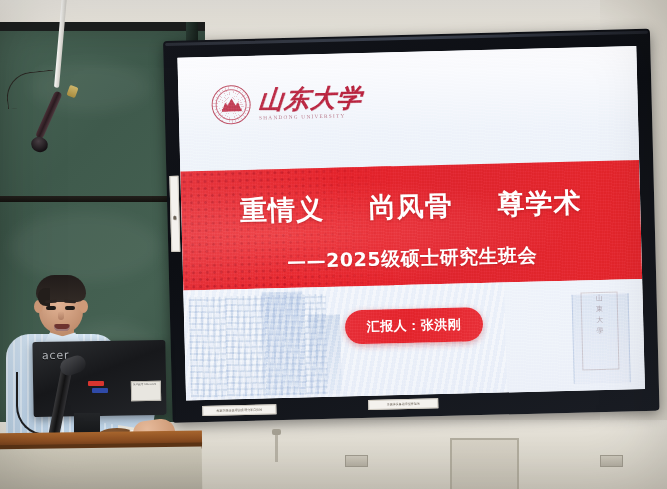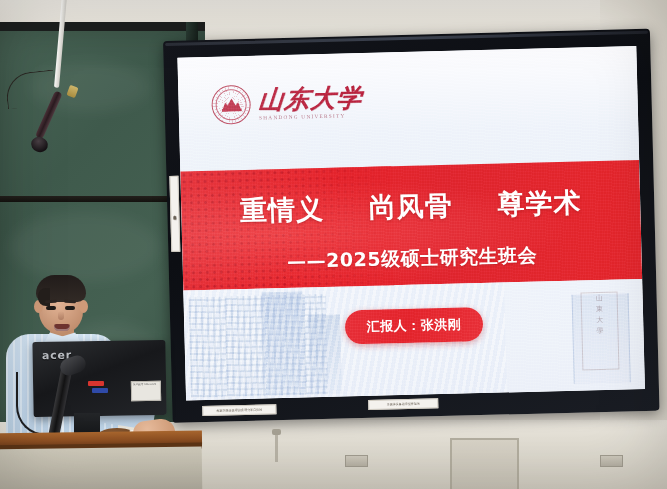--- a/index.html
+++ b/index.html
@@ -190,21 +190,21 @@
     background:radial-gradient(circle at 35% 35%,#e7bb9c,#cb9570);
     border-radius:14px 16px 12px 10px;transform:rotate(-8deg);}
   .hand-fingers{position:absolute;left:150px;top:432px;width:28px;height:11px;
     background:linear-gradient(90deg,#dcab89,#c79070);border-radius:0 9px 9px 0;
     transform:rotate(-6deg);}
 
   
   .monitor{position:absolute;left:33px;top:341px;width:133px;height:75px;
     background:linear-gradient(160deg,#2e3033 0%,#17181b 45%,#232529 100%);
     border-radius:3px;box-shadow:0 3px 8px rgba(0,0,0,.4);transform:rotate(-1deg);}
-  .monitor-acer{position:absolute;left:42px;top:349px;font-size:11px;font-weight:700;
+  .monitor-acer{position:absolute;left:42px;top:349px;font-size:11px;font-weight:400;
     color:#b9bcc1;letter-spacing:.8px;font-family:"DejaVu Sans",sans-serif;
     text-shadow:0 1px 0 rgba(0,0,0,.7);transform:rotate(-1deg);}
   .monitor-sticker{position:absolute;left:131px;top:381px;width:26px;height:16px;
     background:#e8e6e0;border:1px solid #b9b6ae;transform:rotate(-1deg);
     font-size:2.6px;color:#555;padding:1px;overflow:hidden;line-height:1.3;
     font-family:"Liberation Sans",sans-serif;}
   .monitor-port{position:absolute;left:88px;top:381px;width:16px;height:5px;
     background:#d8352f;border-radius:1px;}
   .monitor-port2{position:absolute;left:92px;top:388px;width:16px;height:5px;
     background:#2f4aa8;border-radius:1px;}

